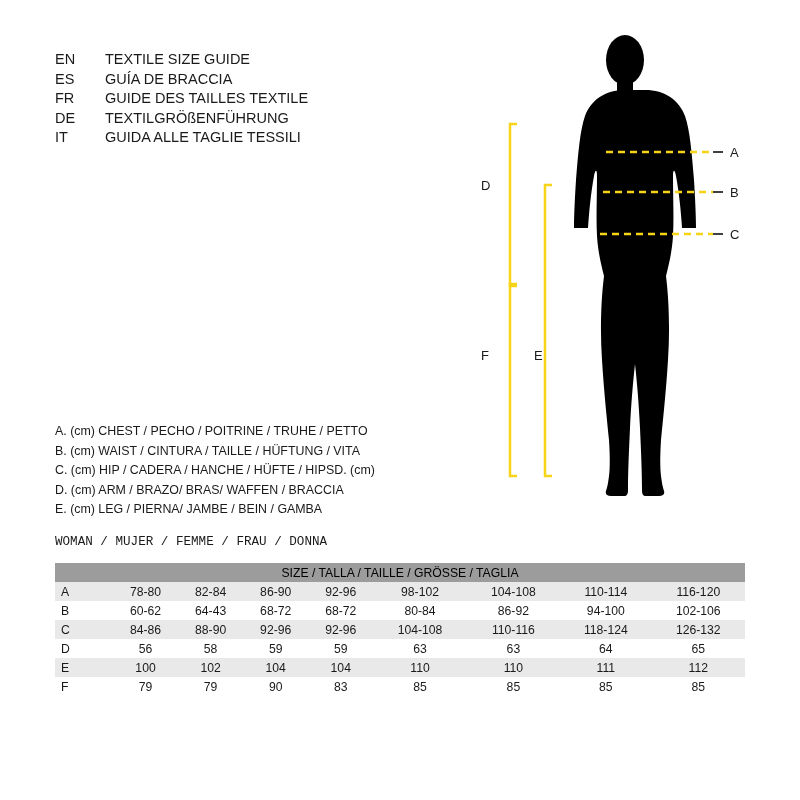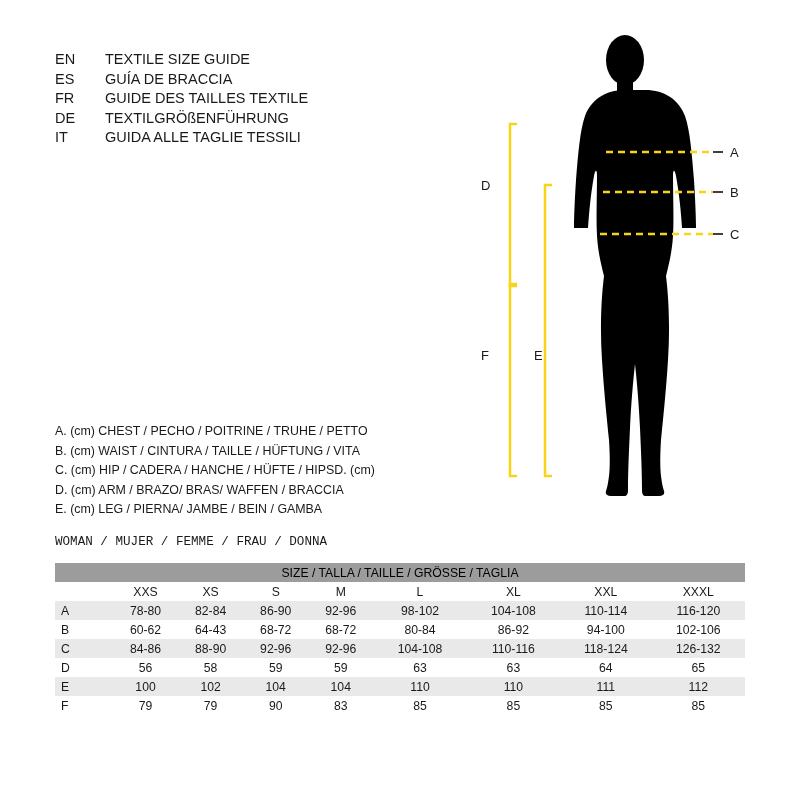--- a/index.html
+++ b/index.html
@@ -151,31 +151,20 @@
     <div class="legend-row">E. (cm) LEG / PIERNA/ JAMBE / BEIN / GAMBA</div>
   </div>
 
   <div class="gender-row">WOMAN / MUJER / FEMME / FRAU / DONNA</div>
 
   <div class="table-wrap">
     <table class="size-table">
       <tbody>
         <tr class="row-caption">
           <td colspan="9">SIZE / TALLA / TAILLE / GRÖSSE / TAGLIA</td>
-        </tr>
-        <tr class="row-head">
-          <td class="col-label"></td>
-          <td>XXS</td>
-          <td>XS</td>
-          <td>S</td>
-          <td>M</td>
-          <td>L</td>
-          <td>XL</td>
-          <td>XXL</td>
-          <td>XXXL</td>
         </tr>
 
         <tr class="row-alt">
           <td class="col-label">A</td>
           <td>78-80</td>
           <td>82-84</td>
           <td>86-90</td>
           <td>92-96</td>
           <td>98-102</td>
           <td>104-108</td>

